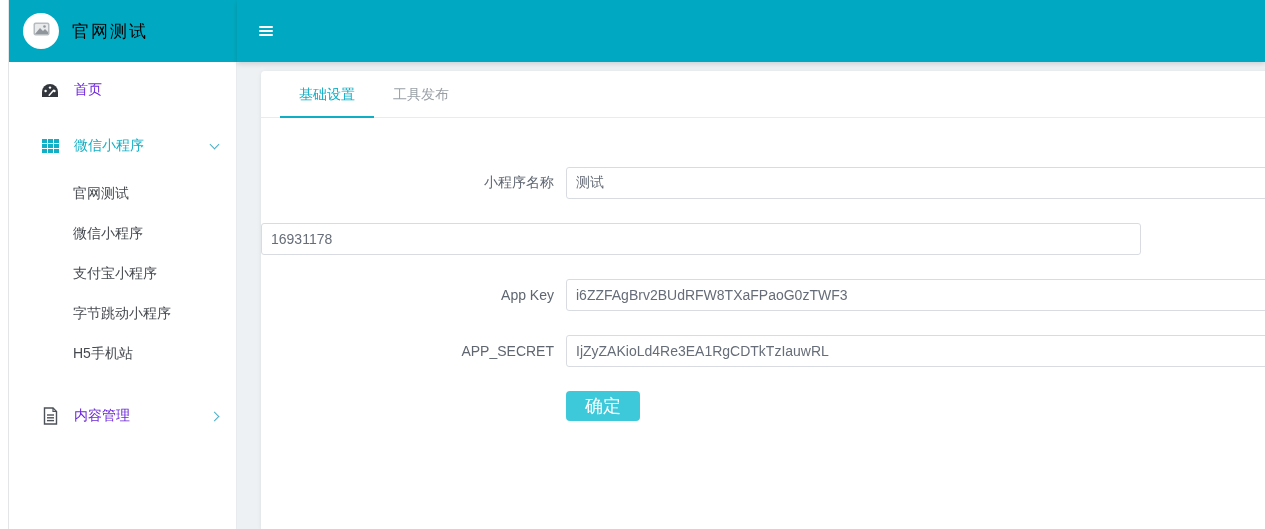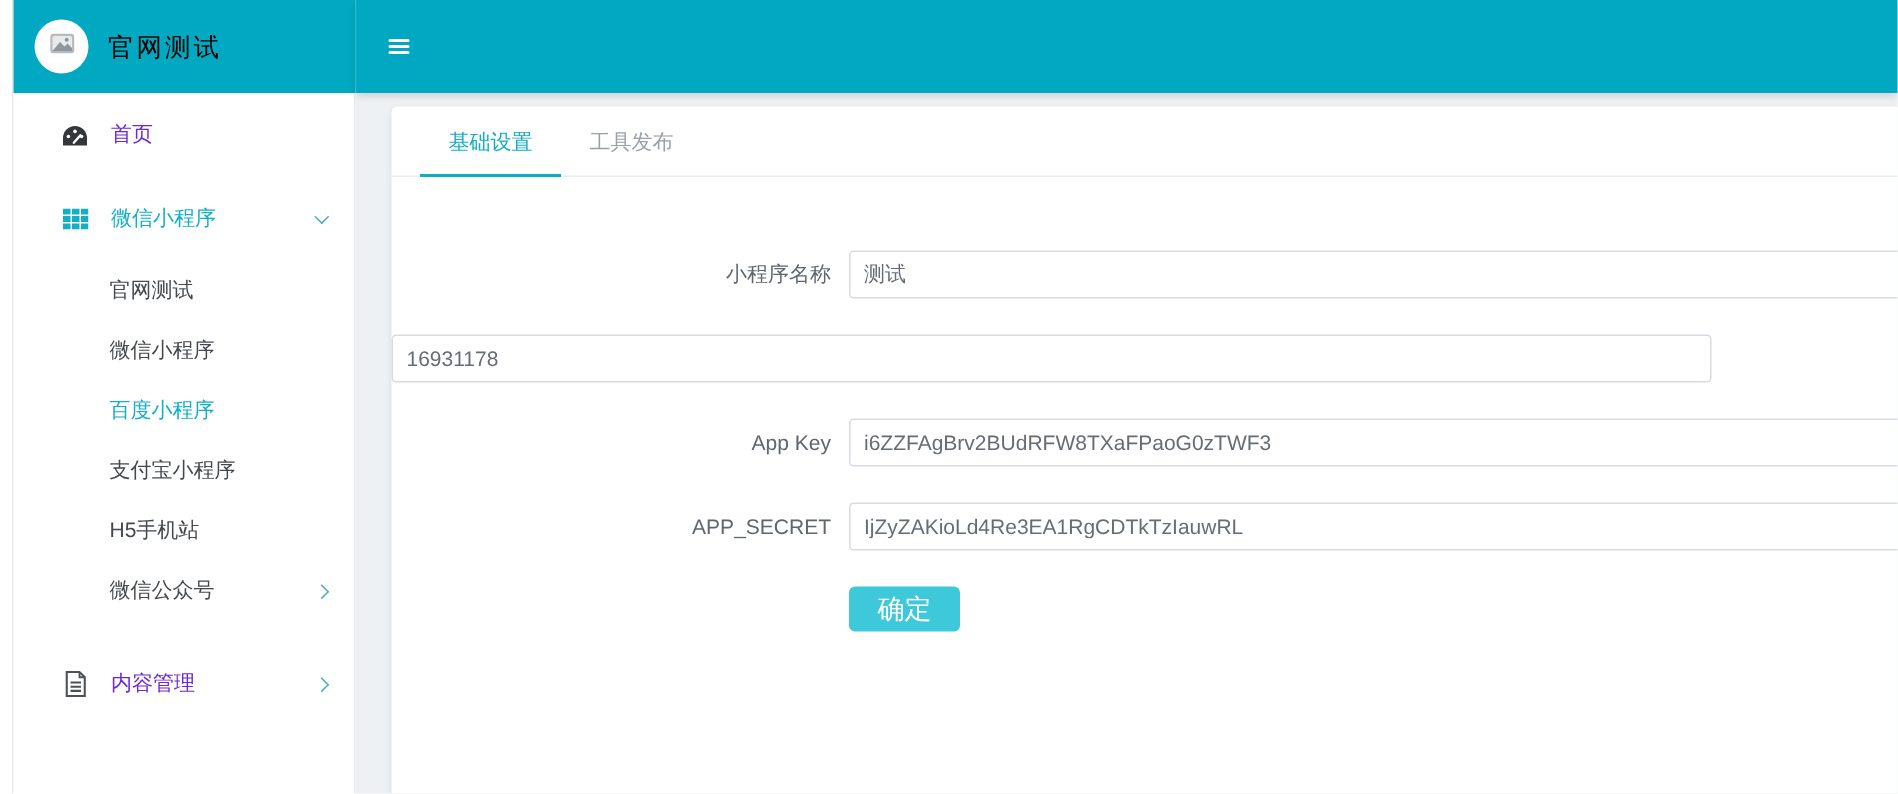--- a/index.html
+++ b/index.html
@@ -112,32 +112,28 @@
         <span class="label">微信小程序</span>
         <span class="chev down"></span>
       </div>
 
       <div class="sub-item">
         <span>官网测试</span>
       </div>
       <div class="sub-item">
         <span>微信小程序</span>
       </div>
-      <div class="sub-item active">
-        <span>百度小程序</span>
-      </div>
       <div class="sub-item">
         <span>支付宝小程序</span>
       </div>
       <div class="sub-item">
-        <span>H5手机站</span>
+        <span>字节跳动小程序</span>
       </div>
       <div class="sub-item">
-        <span>微信公众号</span>
-        <span class="chev right"></span>
+        <span>H5手机站</span>
       </div>
 
       <div class="nav-item group-content">
         <span class="icon-box">
           <svg width="15" height="18" viewBox="0 0 15 18">
             <path d="M1.5 1 H10 L13.5 4.5 V17 H1.5 Z" fill="none" stroke="#4d5259" stroke-width="1.4"></path>
             <path d="M10 1 V4.5 H13.5" fill="none" stroke="#4d5259" stroke-width="1.2"></path>
             <line x1="4" y1="8" x2="11" y2="8" stroke="#4d5259" stroke-width="1.4"></line>
             <line x1="4" y1="10.8" x2="11" y2="10.8" stroke="#4d5259" stroke-width="1.4"></line>
             <line x1="4" y1="13.6" x2="11" y2="13.6" stroke="#4d5259" stroke-width="1.4"></line>

